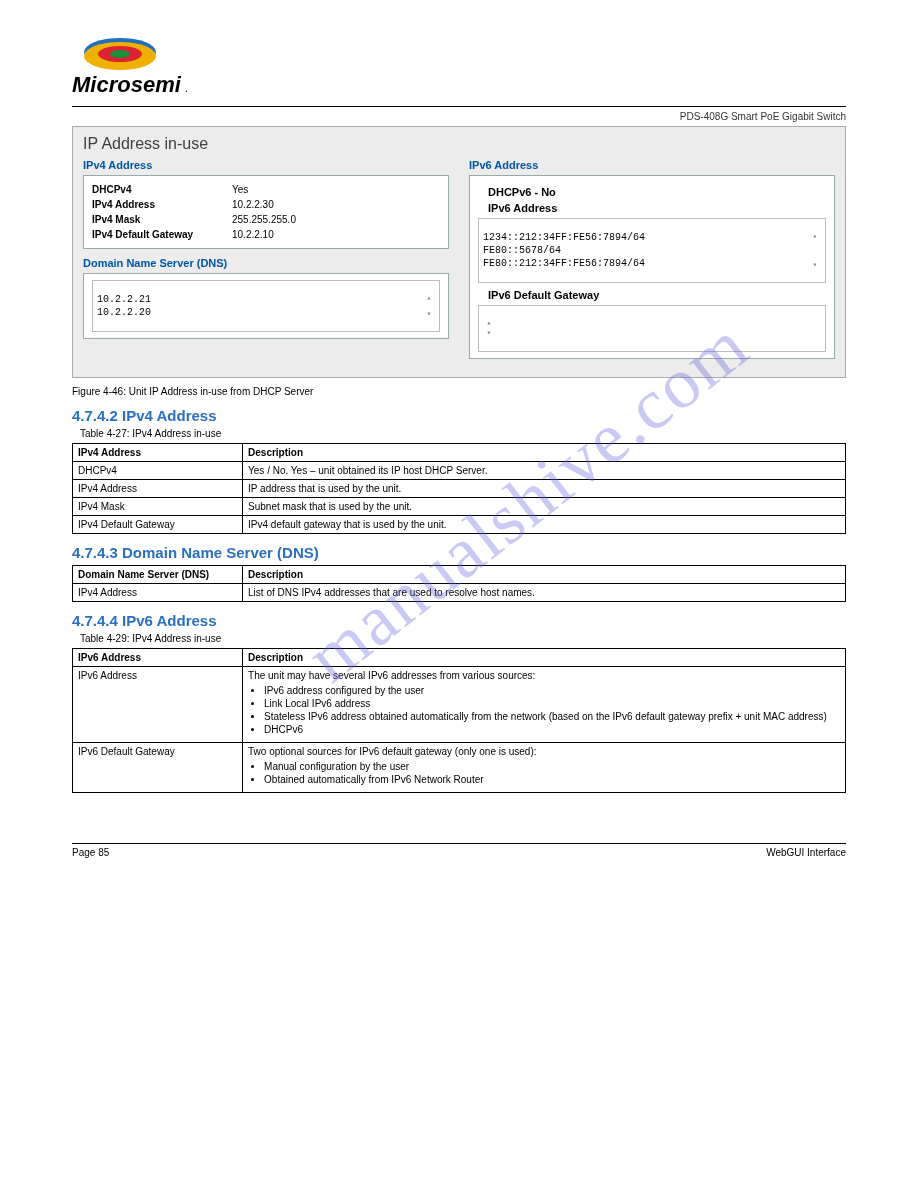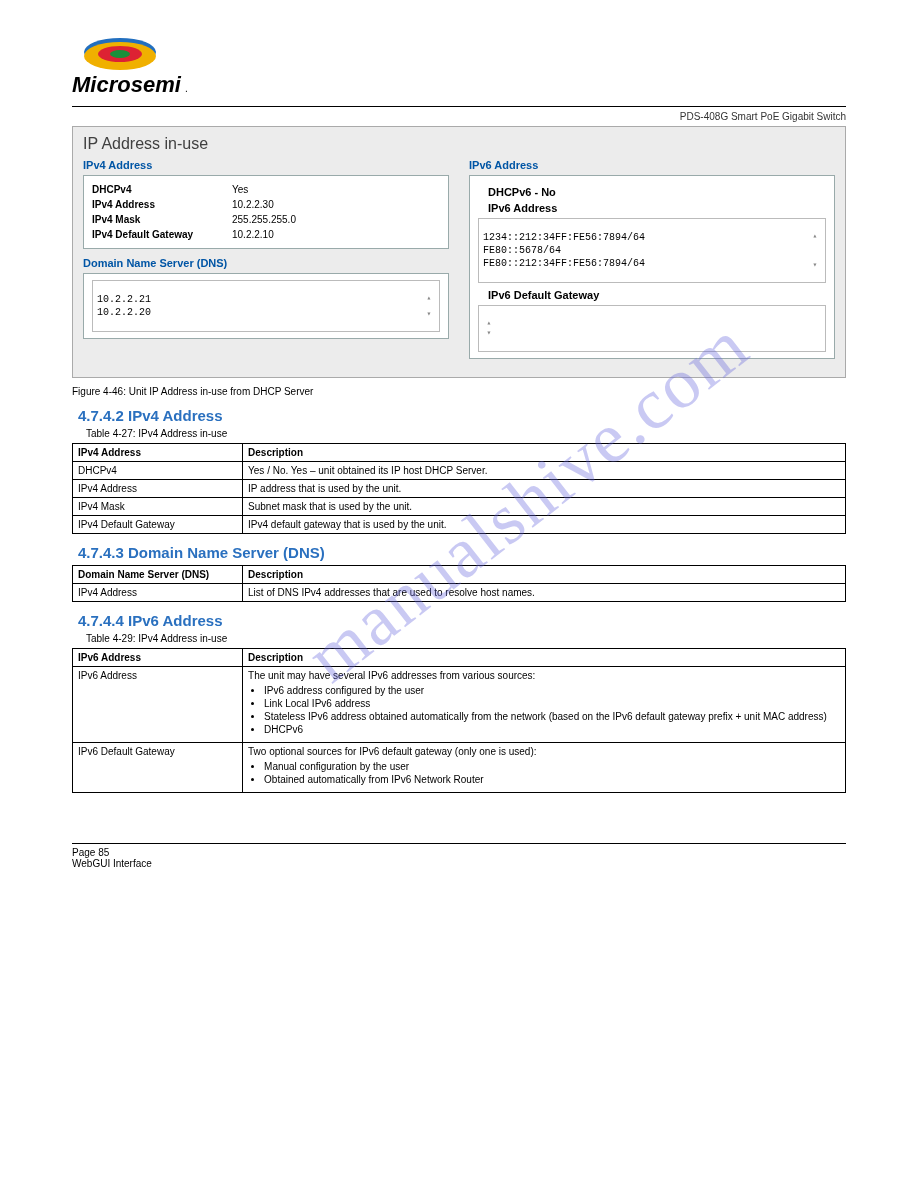--- a/index.html
+++ b/index.html
@@ -35,32 +35,32 @@
     font-size: 10px;
     padding: 12px 4px;
     line-height: 1.3;
     min-height: 34px;
     align-items: stretch;
   }
   .txt-area .content { flex: 1; white-space: pre; }
   .txt-area .scroll { width: 12px; display: flex; flex-direction: column; justify-content: space-between; align-items: center; color: #888; font-size: 8px; }
   .boldline { font-weight: bold; font-size: 11px; margin: 4px 10px; }
   .fig-caption { font-size: 10px; margin: 2px 0 10px 0; }
-  .section-head { font-size: 15px; font-weight: bold; color: #2a70bf; margin: 10px 0 4px 6px; }
-  .tbl-cap { font-size: 10px; margin: 4px 14px; }
+  .section-head { font-size: 15px; font-weight: bold; color: #2a70bf; margin: 10px 0 4px 0; }
+  .tbl-cap { font-size: 10px; margin: 4px 8px; }
   table.manual { width: 100%; border-collapse: collapse; font-size: 10px; margin-bottom: 10px; }
   table.manual th, table.manual td { border: 1px solid #000; padding: 3px 5px; vertical-align: top; text-align: left; }
   table.manual th { font-weight: bold; }
   .tbl1 th:first-child, .tbl1 td:first-child { width: 22%; }
   .tbl3 th:first-child, .tbl3 td:first-child { width: 22%; }
   ul.bullets { margin: 4px 0 4px 16px; padding: 0; }
   ul.bullets li { margin: 2px 0; }
   .footer { margin-top: 50px; }
   .hr-foot { border: none; border-top: 1px solid #000; }
-  .foot-row { display: flex; justify-content: space-between; font-size: 10px; padding-top: 3px; flex-direction: column; }
+  .foot-row { display: flex; justify-content: space-between; font-size: 10px; padding-top: 3px; }
   .watermark {
     position: absolute;
     top: 460px; left: 260px;
     font-size: 72px;
     color: rgba(100,100,220,0.35);
     transform: rotate(-38deg);
     pointer-events: none;
     font-family: Georgia, serif;
     letter-spacing: 2px;
   }

